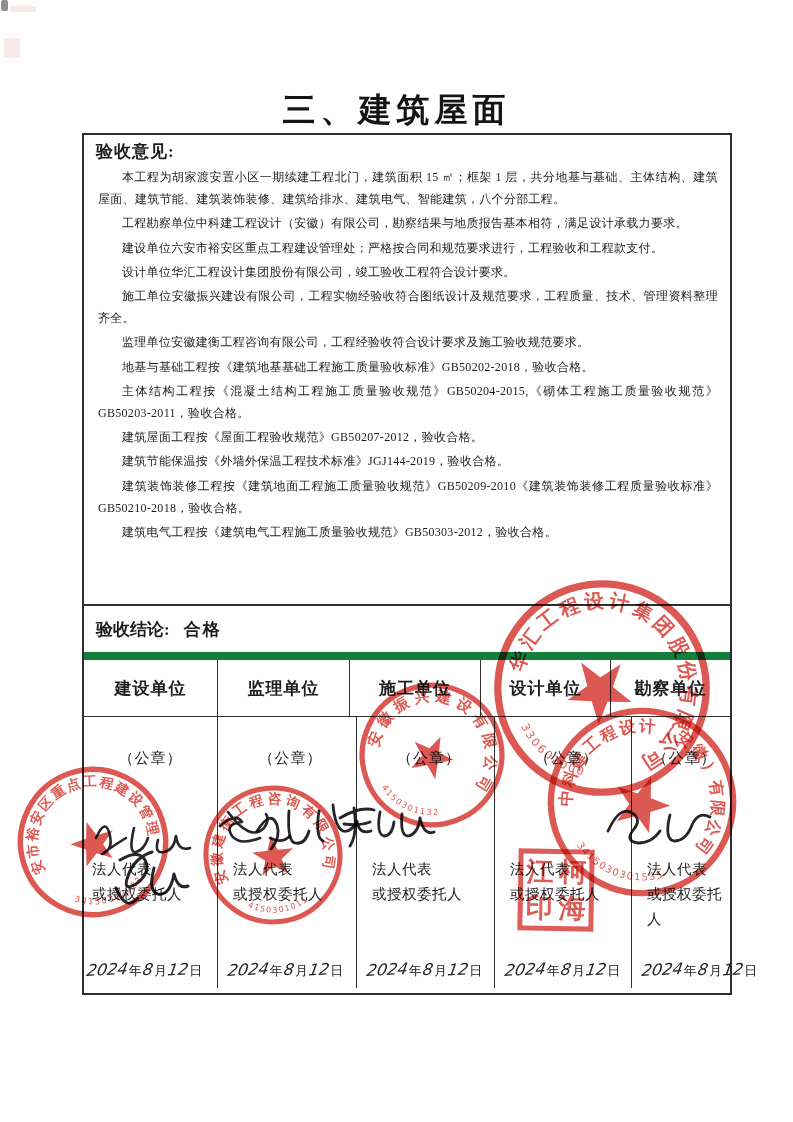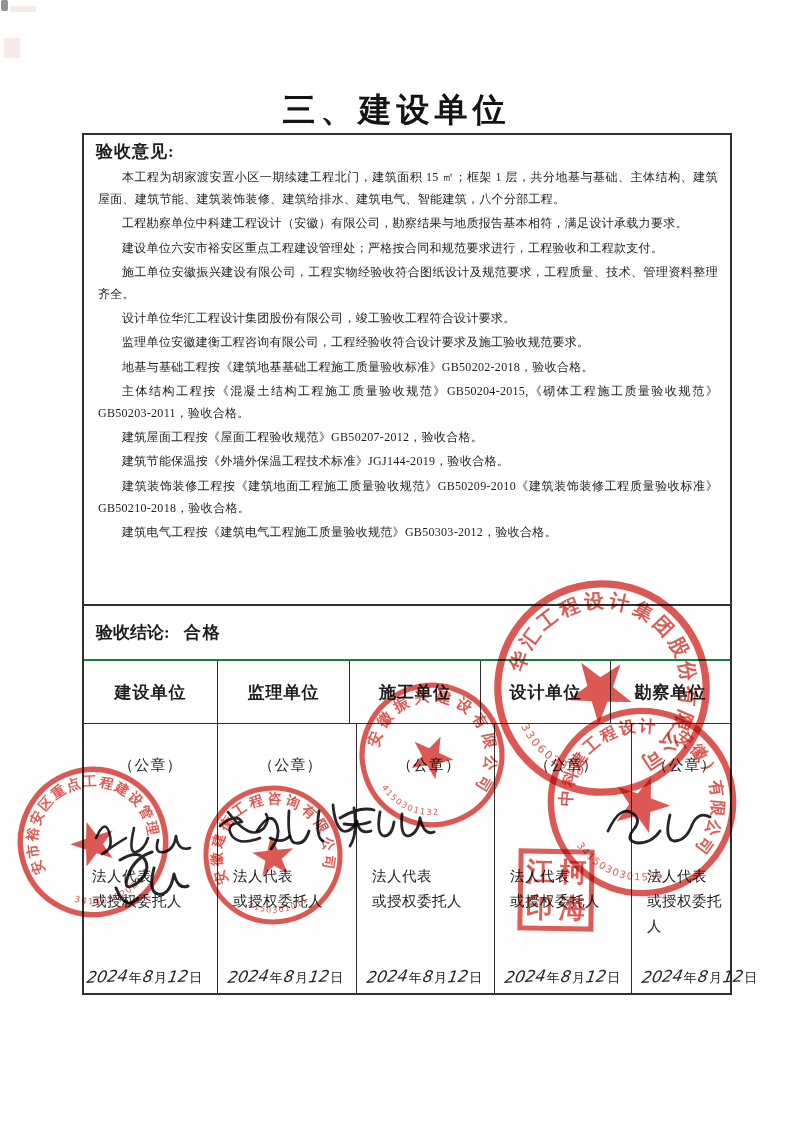--- a/index.html
+++ b/index.html
@@ -15,25 +15,25 @@
          font-size:33px;font-weight:bold;letter-spacing:5px;color:#141414;}
 
   .doc-box{position:absolute;left:82px;top:133px;width:650px;height:862px;
            border:2px solid #2f2f2f;box-sizing:border-box;background:transparent;}
 
   .opinion{height:469px;box-sizing:border-box;padding:5px 10px 0 12px;overflow:hidden;}
   .opinion-label{font-size:17px;font-weight:bold;letter-spacing:1px;line-height:24px;}
   .opinion p{margin:2px;font-size:12px;line-height:22.2px;text-indent:2em;
              letter-spacing:.3px;text-align:justify;}
 
-  .conclusion{height:55px;box-sizing:border-box;border-top:2px solid #2f2f2f;
+  .conclusion{height:48px;box-sizing:border-box;border-top:2px solid #2f2f2f;
               display:flex;align-items:center;padding-left:12px;font-size:17px;font-weight:bold;}
   .conclusion .val{margin-left:14px;letter-spacing:2px;}
 
-  .sign-header{height:64px;box-sizing:border-box;border-top:2px solid #15803d;
+  .sign-header{height:64px;box-sizing:border-box;border-top:8px solid #15803d;
                display:grid;grid-template-columns:134px 132px 131px 130px 1fr;}
   .sign-header .hcell{box-sizing:border-box;border-right:1.5px solid #2f2f2f;
                display:flex;align-items:center;justify-content:center;
                font-size:17px;font-weight:bold;letter-spacing:1px;}
   .sign-header .hcell:last-child{border-right:none;}
 
   .sign-body{height:272px;box-sizing:border-box;border-top:1.5px solid #2f2f2f;
              display:grid;grid-template-columns:134px 132px 131px 130px 1fr;gap:7px;}
   .sign-body .bcell{position:relative;box-sizing:border-box;border-right:1.5px solid #2f2f2f;}
   .sign-body .bcell:last-child{border-right:none;}
@@ -59,31 +59,31 @@
 </style>
 </head>
 <body>
 
 <div class="page">
 
   <div class="artifact a1"></div>
   <div class="artifact a2"></div>
   <div class="artifact a3"></div>
 
-  <div class="title">三、建设单位</div>
+  <div class="title">三、建筑屋面</div>
 
   <div class="doc-box">
 
     <div class="opinion">
       <div class="opinion-label">验收意见:</div>
       <p>本工程为胡家渡安置小区一期续建工程北门，建筑面积 15 ㎡；框架 1 层，共分地基与基础、主体结构、建筑屋面、建筑节能、建筑装饰装修、建筑给排水、建筑电气、智能建筑，八个分部工程。</p>
       <p>工程勘察单位中科建工程设计（安徽）有限公司，勘察结果与地质报告基本相符，满足设计承载力要求。</p>
       <p>建设单位六安市裕安区重点工程建设管理处；严格按合同和规范要求进行，工程验收和工程款支付。</p>
+      <p>设计单位华汇工程设计集团股份有限公司，竣工验收工程符合设计要求。</p>
       <p>施工单位安徽振兴建设有限公司，工程实物经验收符合图纸设计及规范要求，工程质量、技术、管理资料整理齐全。</p>
-      <p>设计单位华汇工程设计集团股份有限公司，竣工验收工程符合设计要求。</p>
       <p>监理单位安徽建衡工程咨询有限公司，工程经验收符合设计要求及施工验收规范要求。</p>
       <p>地基与基础工程按《建筑地基基础工程施工质量验收标准》GB50202-2018，验收合格。</p>
       <p>主体结构工程按《混凝土结构工程施工质量验收规范》GB50204-2015,《砌体工程施工质量验收规范》GB50203-2011，验收合格。</p>
       <p>建筑屋面工程按《屋面工程验收规范》GB50207-2012，验收合格。</p>
       <p>建筑节能保温按《外墙外保温工程技术标准》JGJ144-2019，验收合格。</p>
       <p>建筑装饰装修工程按《建筑地面工程施工质量验收规范》GB50209-2010《建筑装饰装修工程质量验收标准》GB50210-2018，验收合格。</p>
       <p>建筑电气工程按《建筑电气工程施工质量验收规范》GB50303-2012，验收合格。</p>
 
     </div>
 

